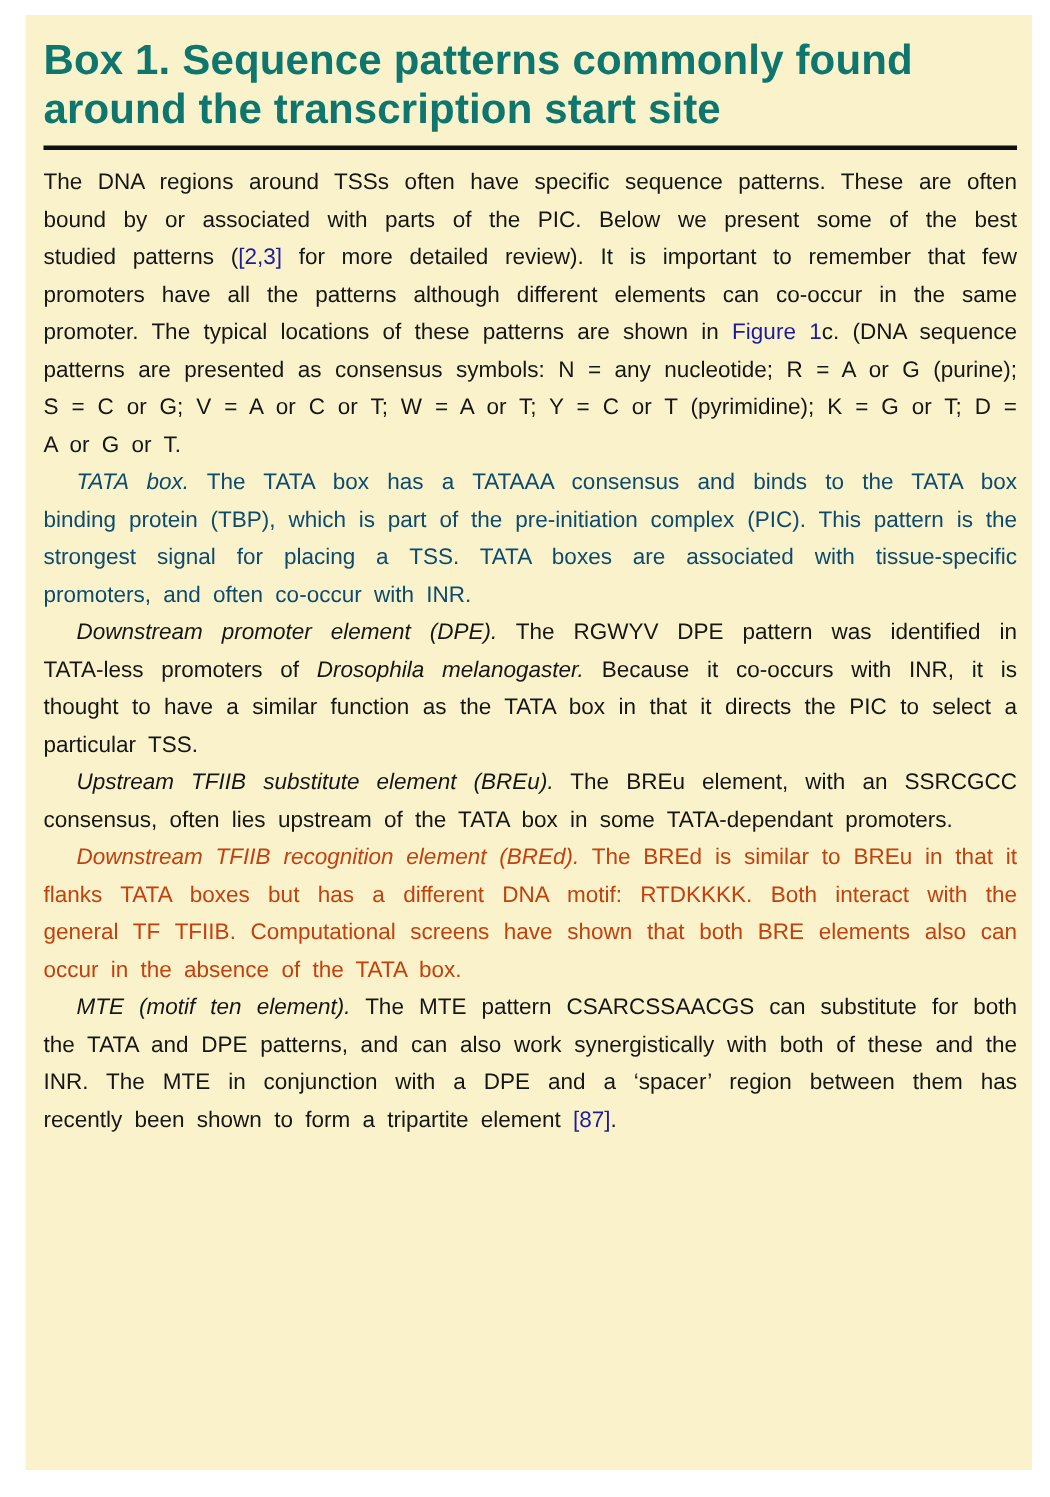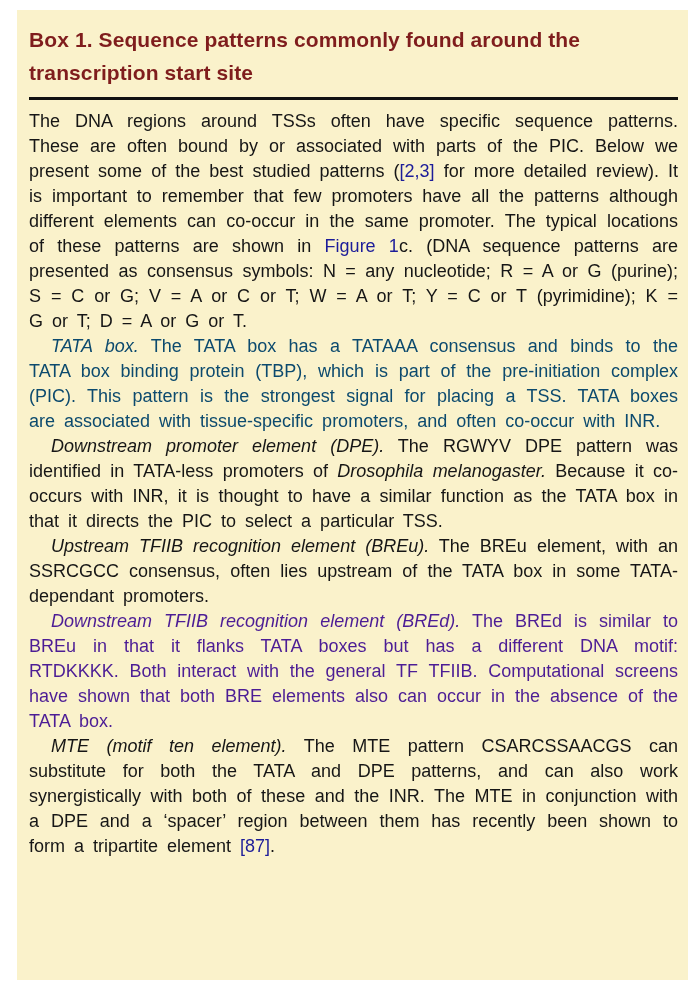--- a/index.html
+++ b/index.html
@@ -21,38 +21,38 @@
     left: 17px;
     top: 10px;
     width: 671px;
     min-height: 970px;
     box-sizing: border-box;
     background: #faf2cb; 
     padding: 13px 10px 14px 12px;
   }
   .title {
     margin: 0;
-    font-size: 21px;
+    font-size: 28px;
     line-height: 33px;
     font-weight: bold;
-    color: #7f1d1d;
+    color: #0f766e;
     letter-spacing: 0.1px;
   }
   .rule {
     border: none;
     height: 3px;
     background: #111111;
     margin: 8px 0 0 0;
   }
   .body-text {
     margin-top: 9px;
   }
   .para {
     margin: 0;
-    font-size: 18px;
+    font-size: 15px;
     line-height: 25px;
     color: #161616;
     text-align: justify;
     word-spacing: 4px;
   }
   .para.indent {
     text-indent: 22px;
   }
   .italic {
     font-style: italic;
@@ -67,18 +67,18 @@
 <body>
 
 <div class="page">
   <section class="box" style="background: rgb(250, 242, 203);">
     <h2 class="title">Box 1. Sequence patterns commonly found around the transcription start site</h2>
     <hr class="rule" style="background: rgb(17, 17, 17);">
     <div class="body-text" id="paragraphs">
         <p class="para" style="color: rgb(22, 22, 22);"><span>The DNA regions around TSSs often have specific sequence patterns. These are often bound by or associated with parts of the PIC. Below we present some of the best studied patterns (</span><span class="link" style="color: rgb(28, 28, 153);">[2,3]</span><span> for more detailed review). It is important to remember that few promoters have all the patterns although different elements can co-occur in the same promoter. The typical locations of these patterns are shown in </span><span class="link" style="color: rgb(28, 28, 153);">Figure 1</span><span>c. (DNA sequence patterns are presented as consensus symbols: N = any nucleotide; R = A or G (purine); S = C or G; V = A or C or T; W = A or T; Y = C or T (pyrimidine); K = G or T; D = A or G or T.</span></p>
         <p class="para indent" style="color: #0c4a6e;"><span class="italic">TATA box.</span><span> The TATA box has a TATAAA consensus and binds to the TATA box binding protein (TBP), which is part of the pre-initiation complex (PIC). This pattern is the strongest signal for placing a TSS. TATA boxes are associated with tissue-specific promoters, and often co-occur with INR.</span></p>
         <p class="para indent" style="color: rgb(22, 22, 22);"><span class="italic">Downstream promoter element (DPE).</span><span> The RGWYV DPE pattern was identified in TATA-less promoters of </span><span class="italic">Drosophila melanogaster.</span><span> Because it co-occurs with INR, it is thought to have a similar function as the TATA box in that it directs the PIC to select a particular TSS.</span></p>
-        <p class="para indent" style="color: rgb(22, 22, 22);"><span class="italic">Upstream TFIIB recognition element (BREu).</span><span> The BREu element, with an SSRCGCC consensus, often lies upstream of the TATA box in some TATA-dependant promoters.</span></p>
-        <p class="para indent" style="color: #4c1d95;"><span class="italic">Downstream TFIIB recognition element (BREd).</span><span> The BREd is similar to BREu in that it flanks TATA boxes but has a different DNA motif: RTDKKKK. Both interact with the general TF TFIIB. Computational screens have shown that both BRE elements also can occur in the absence of the TATA box.</span></p>
+        <p class="para indent" style="color: rgb(22, 22, 22);"><span class="italic">Upstream TFIIB substitute element (BREu).</span><span> The BREu element, with an SSRCGCC consensus, often lies upstream of the TATA box in some TATA-dependant promoters.</span></p>
+        <p class="para indent" style="color: #c2410c;"><span class="italic">Downstream TFIIB recognition element (BREd).</span><span> The BREd is similar to BREu in that it flanks TATA boxes but has a different DNA motif: RTDKKKK. Both interact with the general TF TFIIB. Computational screens have shown that both BRE elements also can occur in the absence of the TATA box.</span></p>
         <p class="para indent" style="color: rgb(22, 22, 22);"><span class="italic">MTE (motif ten element).</span><span> The MTE pattern CSARCSSAACGS can substitute for both the TATA and DPE patterns, and can also work synergistically with both of these and the INR. The MTE in conjunction with a DPE and a ‘spacer’ region between them has recently been shown to form a tripartite element </span><span class="link" style="color: rgb(28, 28, 153);">[87]</span><span>.</span></p>
       </div>
   </section>
 </div>
 
 </body></html>

